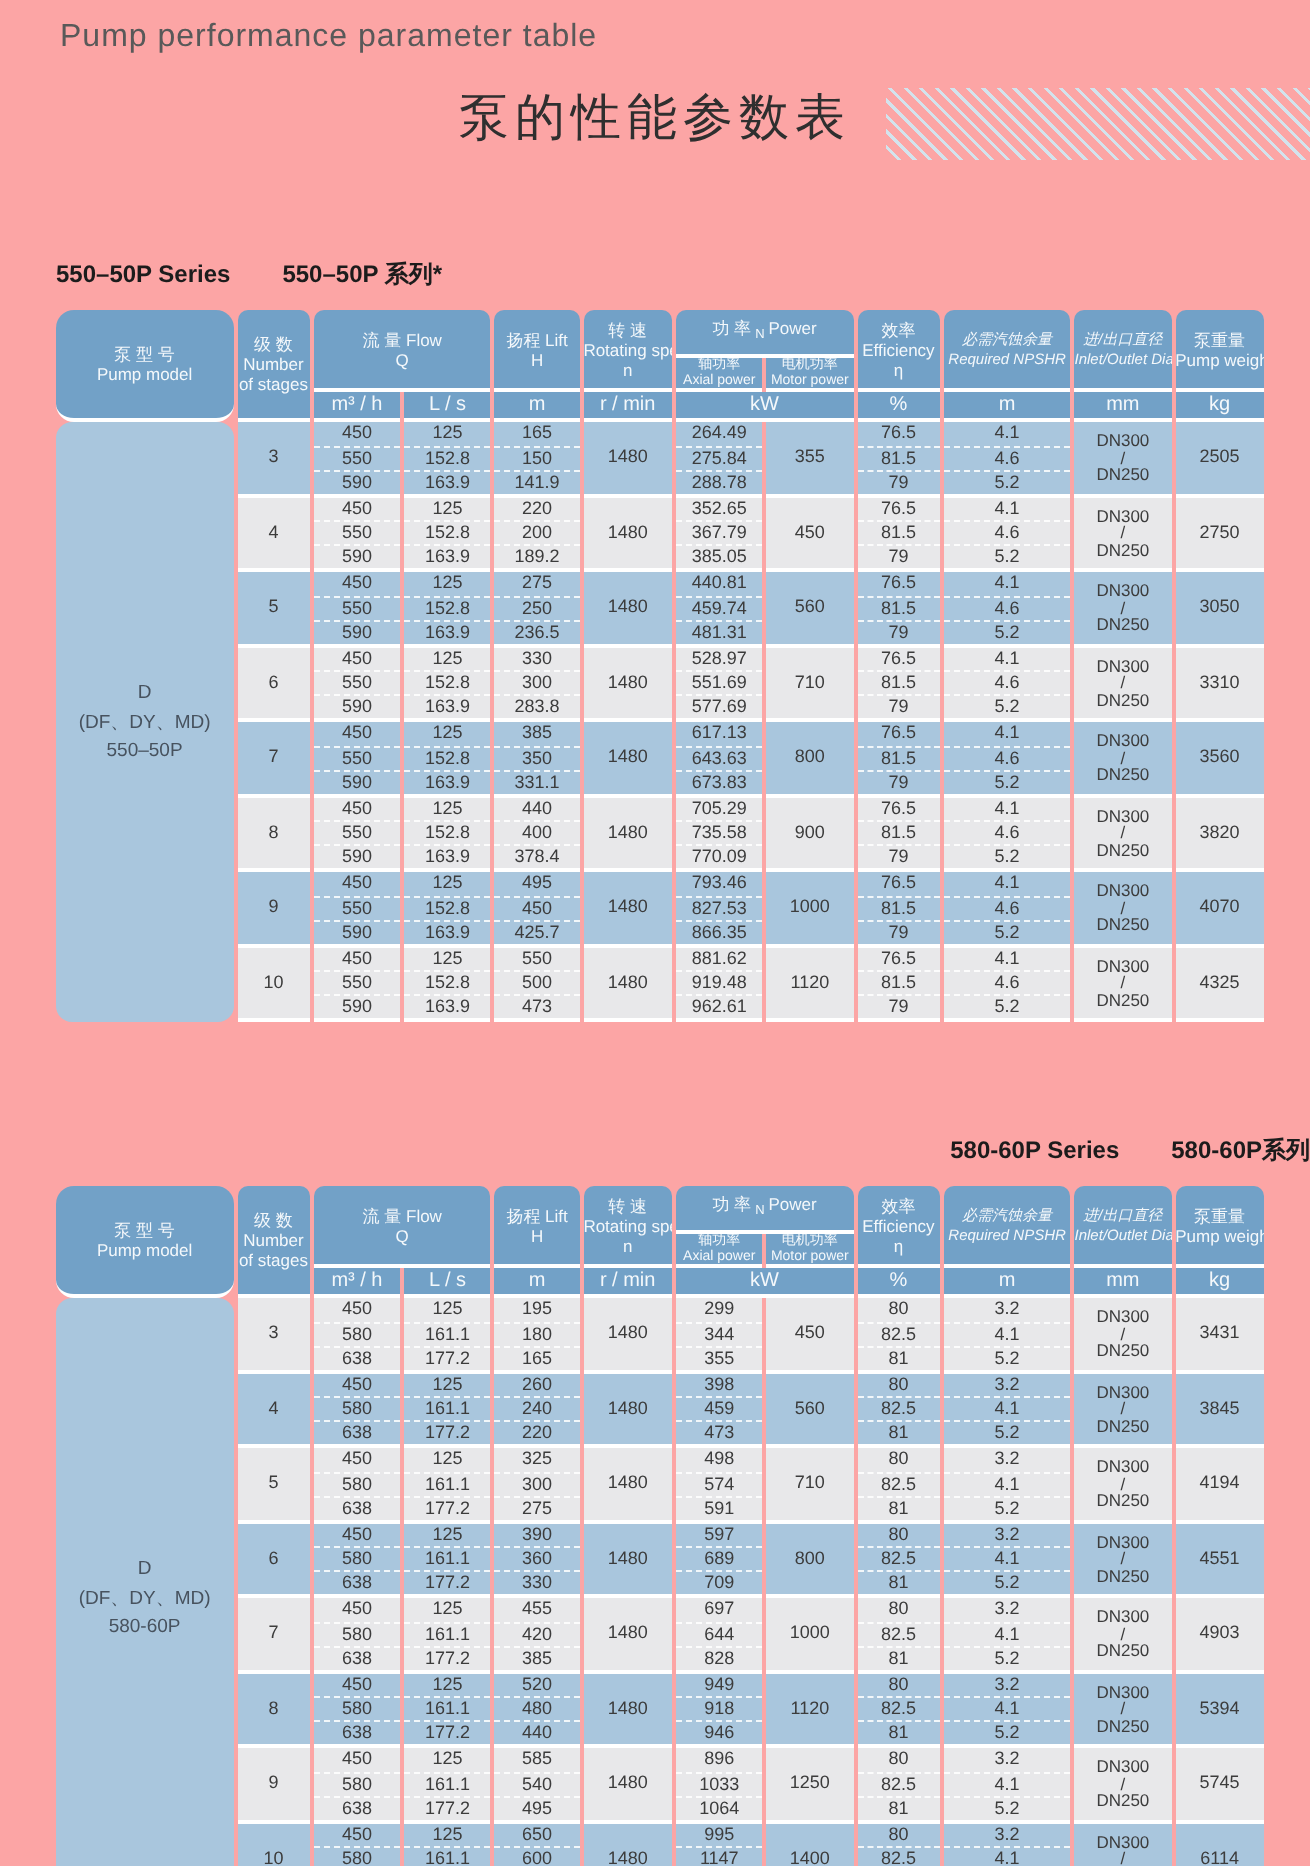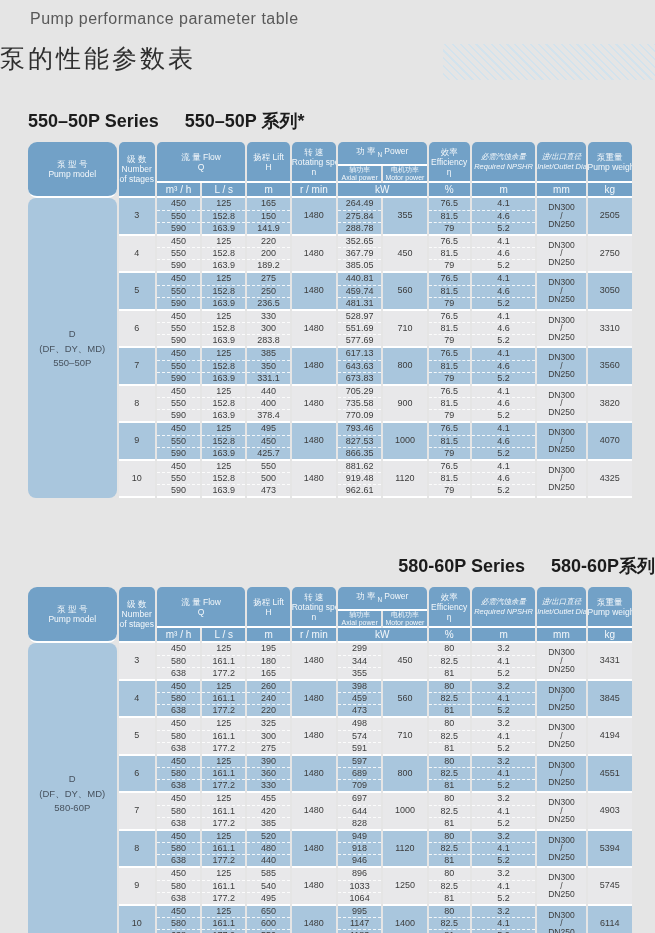--- a/index.html
+++ b/index.html
@@ -1,23 +1,23 @@
 <!DOCTYPE html>
 <html><head>
 <meta charset="utf-8">
 <style>
   * { margin:0; padding:0; box-sizing:border-box; }
   body { background:#fff; font-family:"Liberation Sans","DejaVu Sans",sans-serif; }
-  .page { position:relative; width:655px; height:933px; background:#e5e5e5; overflow:hidden; }
+  .page { position:relative; width:655px; height:933px; background:#fca5a5; overflow:hidden; }
   .page-title { margin:10px 0 0 30px; font-size:16px; color:#595959; letter-spacing:0.5px; }
   .title-row { position:relative; }
-  .main-title { text-align:left; font-size:25px; font-weight:400; color:#2f2f2f; letter-spacing:3px; margin-top:14px; }
+  .main-title { text-align:center; font-size:25px; font-weight:400; color:#2f2f2f; letter-spacing:3px; margin-top:14px; }
   .hatch { position:absolute; top:2px; right:0; width:212px; height:36px;
            background:repeating-linear-gradient(45deg, transparent 0 4px, #d3e3ed 4px 5.5px); }
-  .section-title { margin:34px 0 9px 28px; font-size:18px; font-weight:700; color:#1c1c1c; }
+  .section-title { margin:54px 0 9px 28px; font-size:12px; font-weight:700; color:#1c1c1c; }
   .section-title .zh { margin-left:26px; font-weight:700; }
   .section-title.second { margin-top:56px;text-align:right; }
   .ptable { border-collapse:separate; border-spacing:2px 0; table-layout:fixed; width:608px; margin-left:26px; }
   td { text-align:center; vertical-align:middle; padding:0; overflow:hidden; }
   .hd { background:#72a1c7; color:#f4f8fb; font-size:8.5px; line-height:10px; border-bottom:2px solid #fff; }
   tr.h1 .hd { height:24px; border-radius:5px 5px 0 0; }
   .hd .ln { white-space:nowrap; }
   .pump-hd { border-radius:9px !important; }
   .sub-hd { height:16px; font-size:7px; line-height:7.5px; }
   .unit { height:15px; font-size:10px; line-height:13px;margin-top:24px; }

